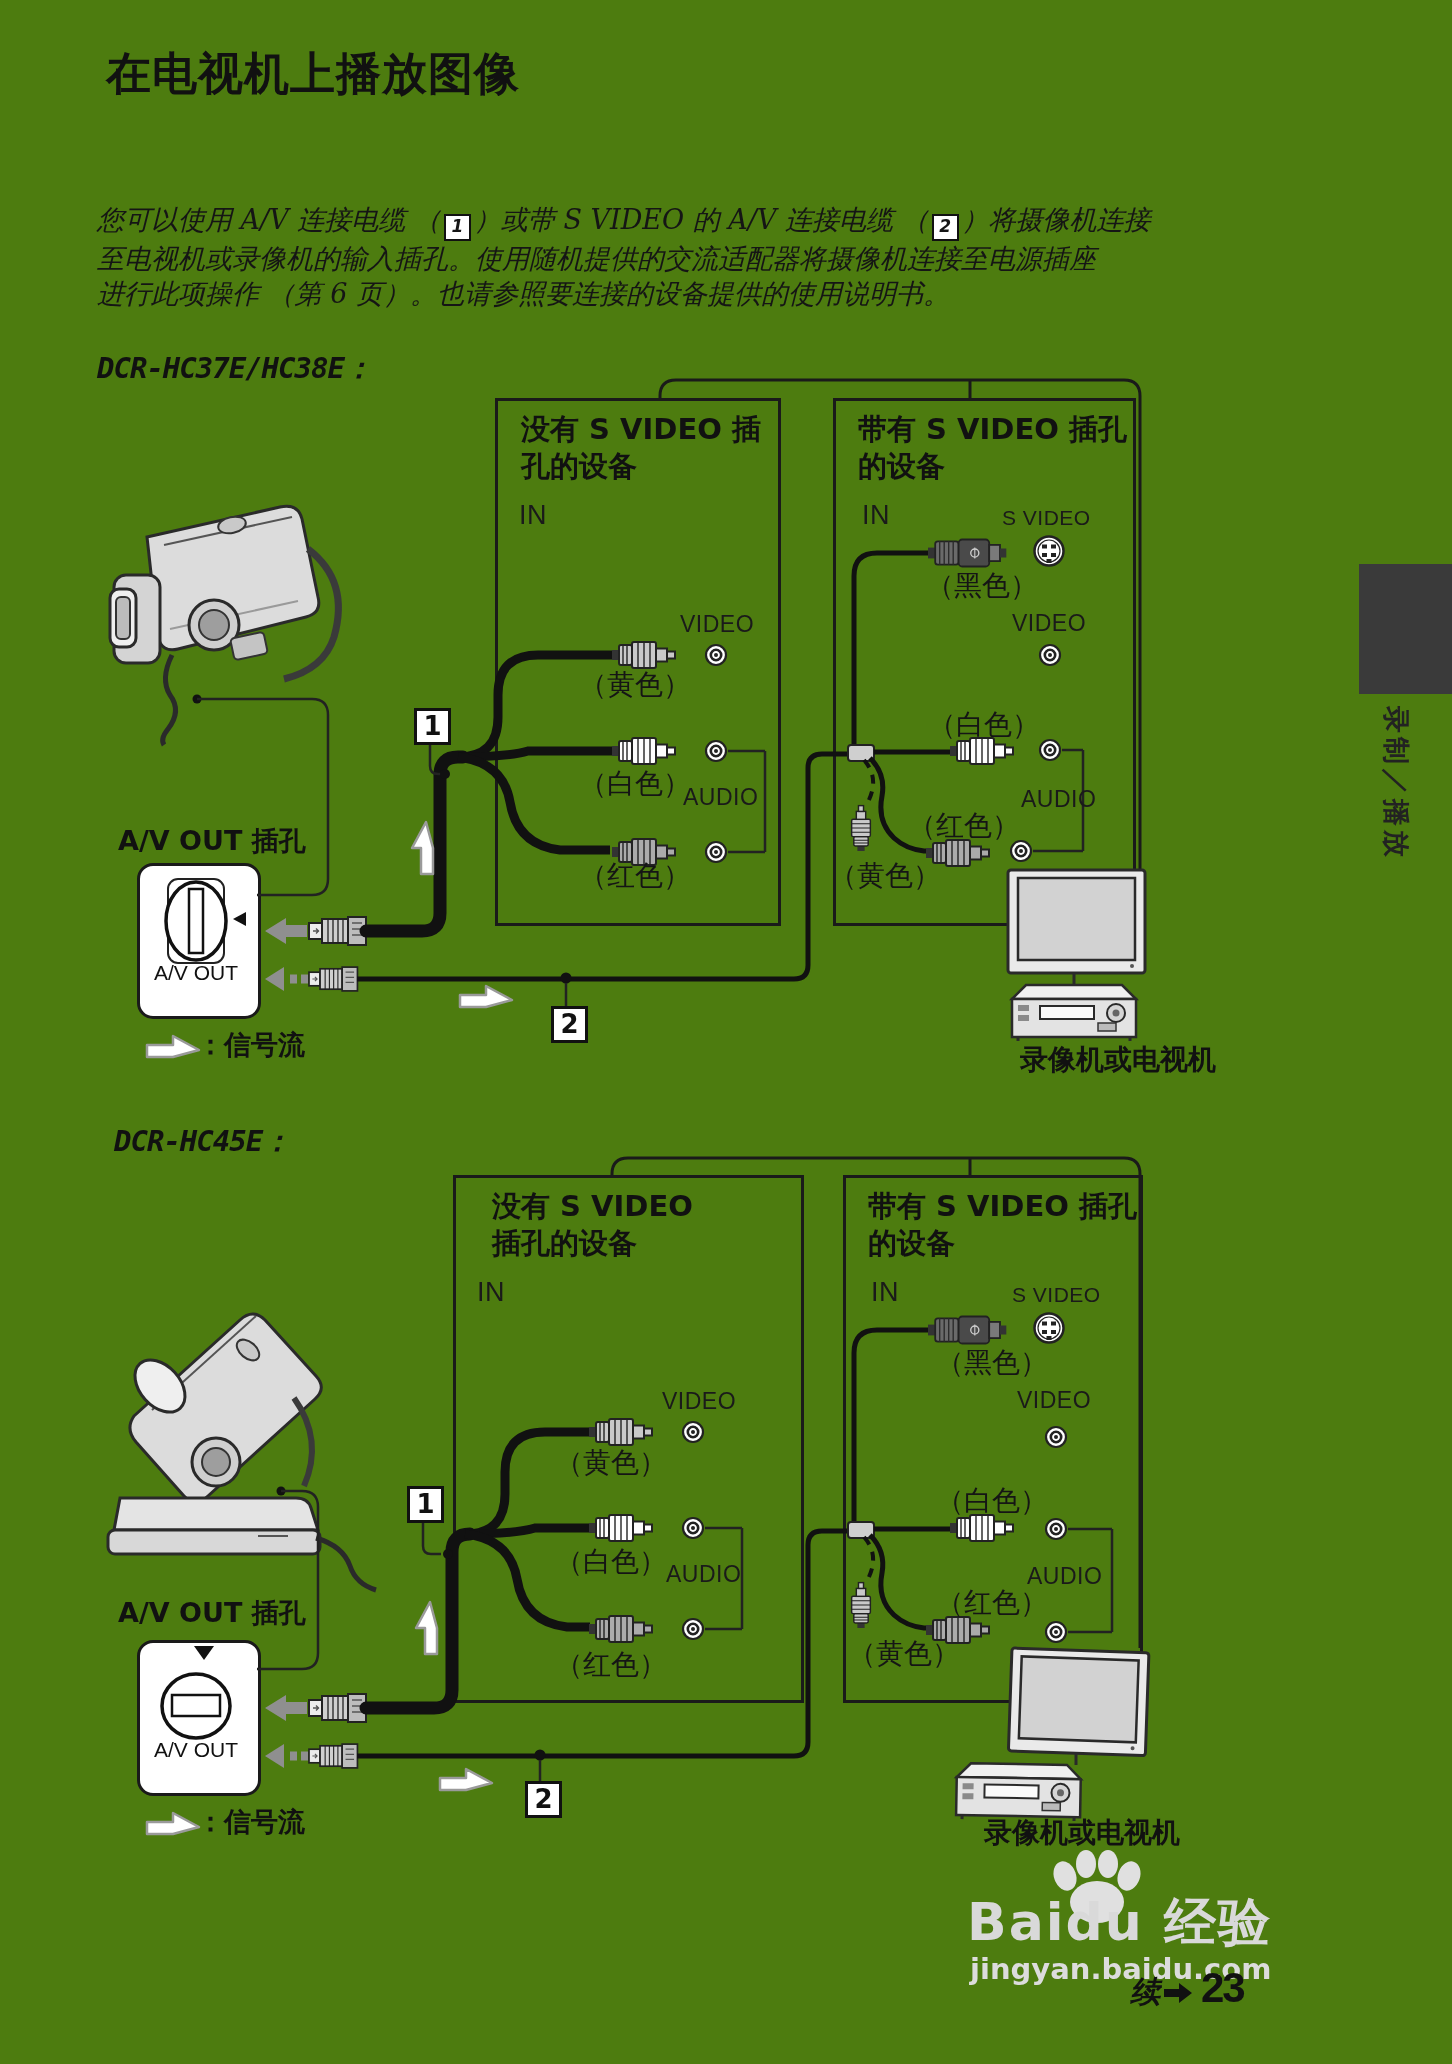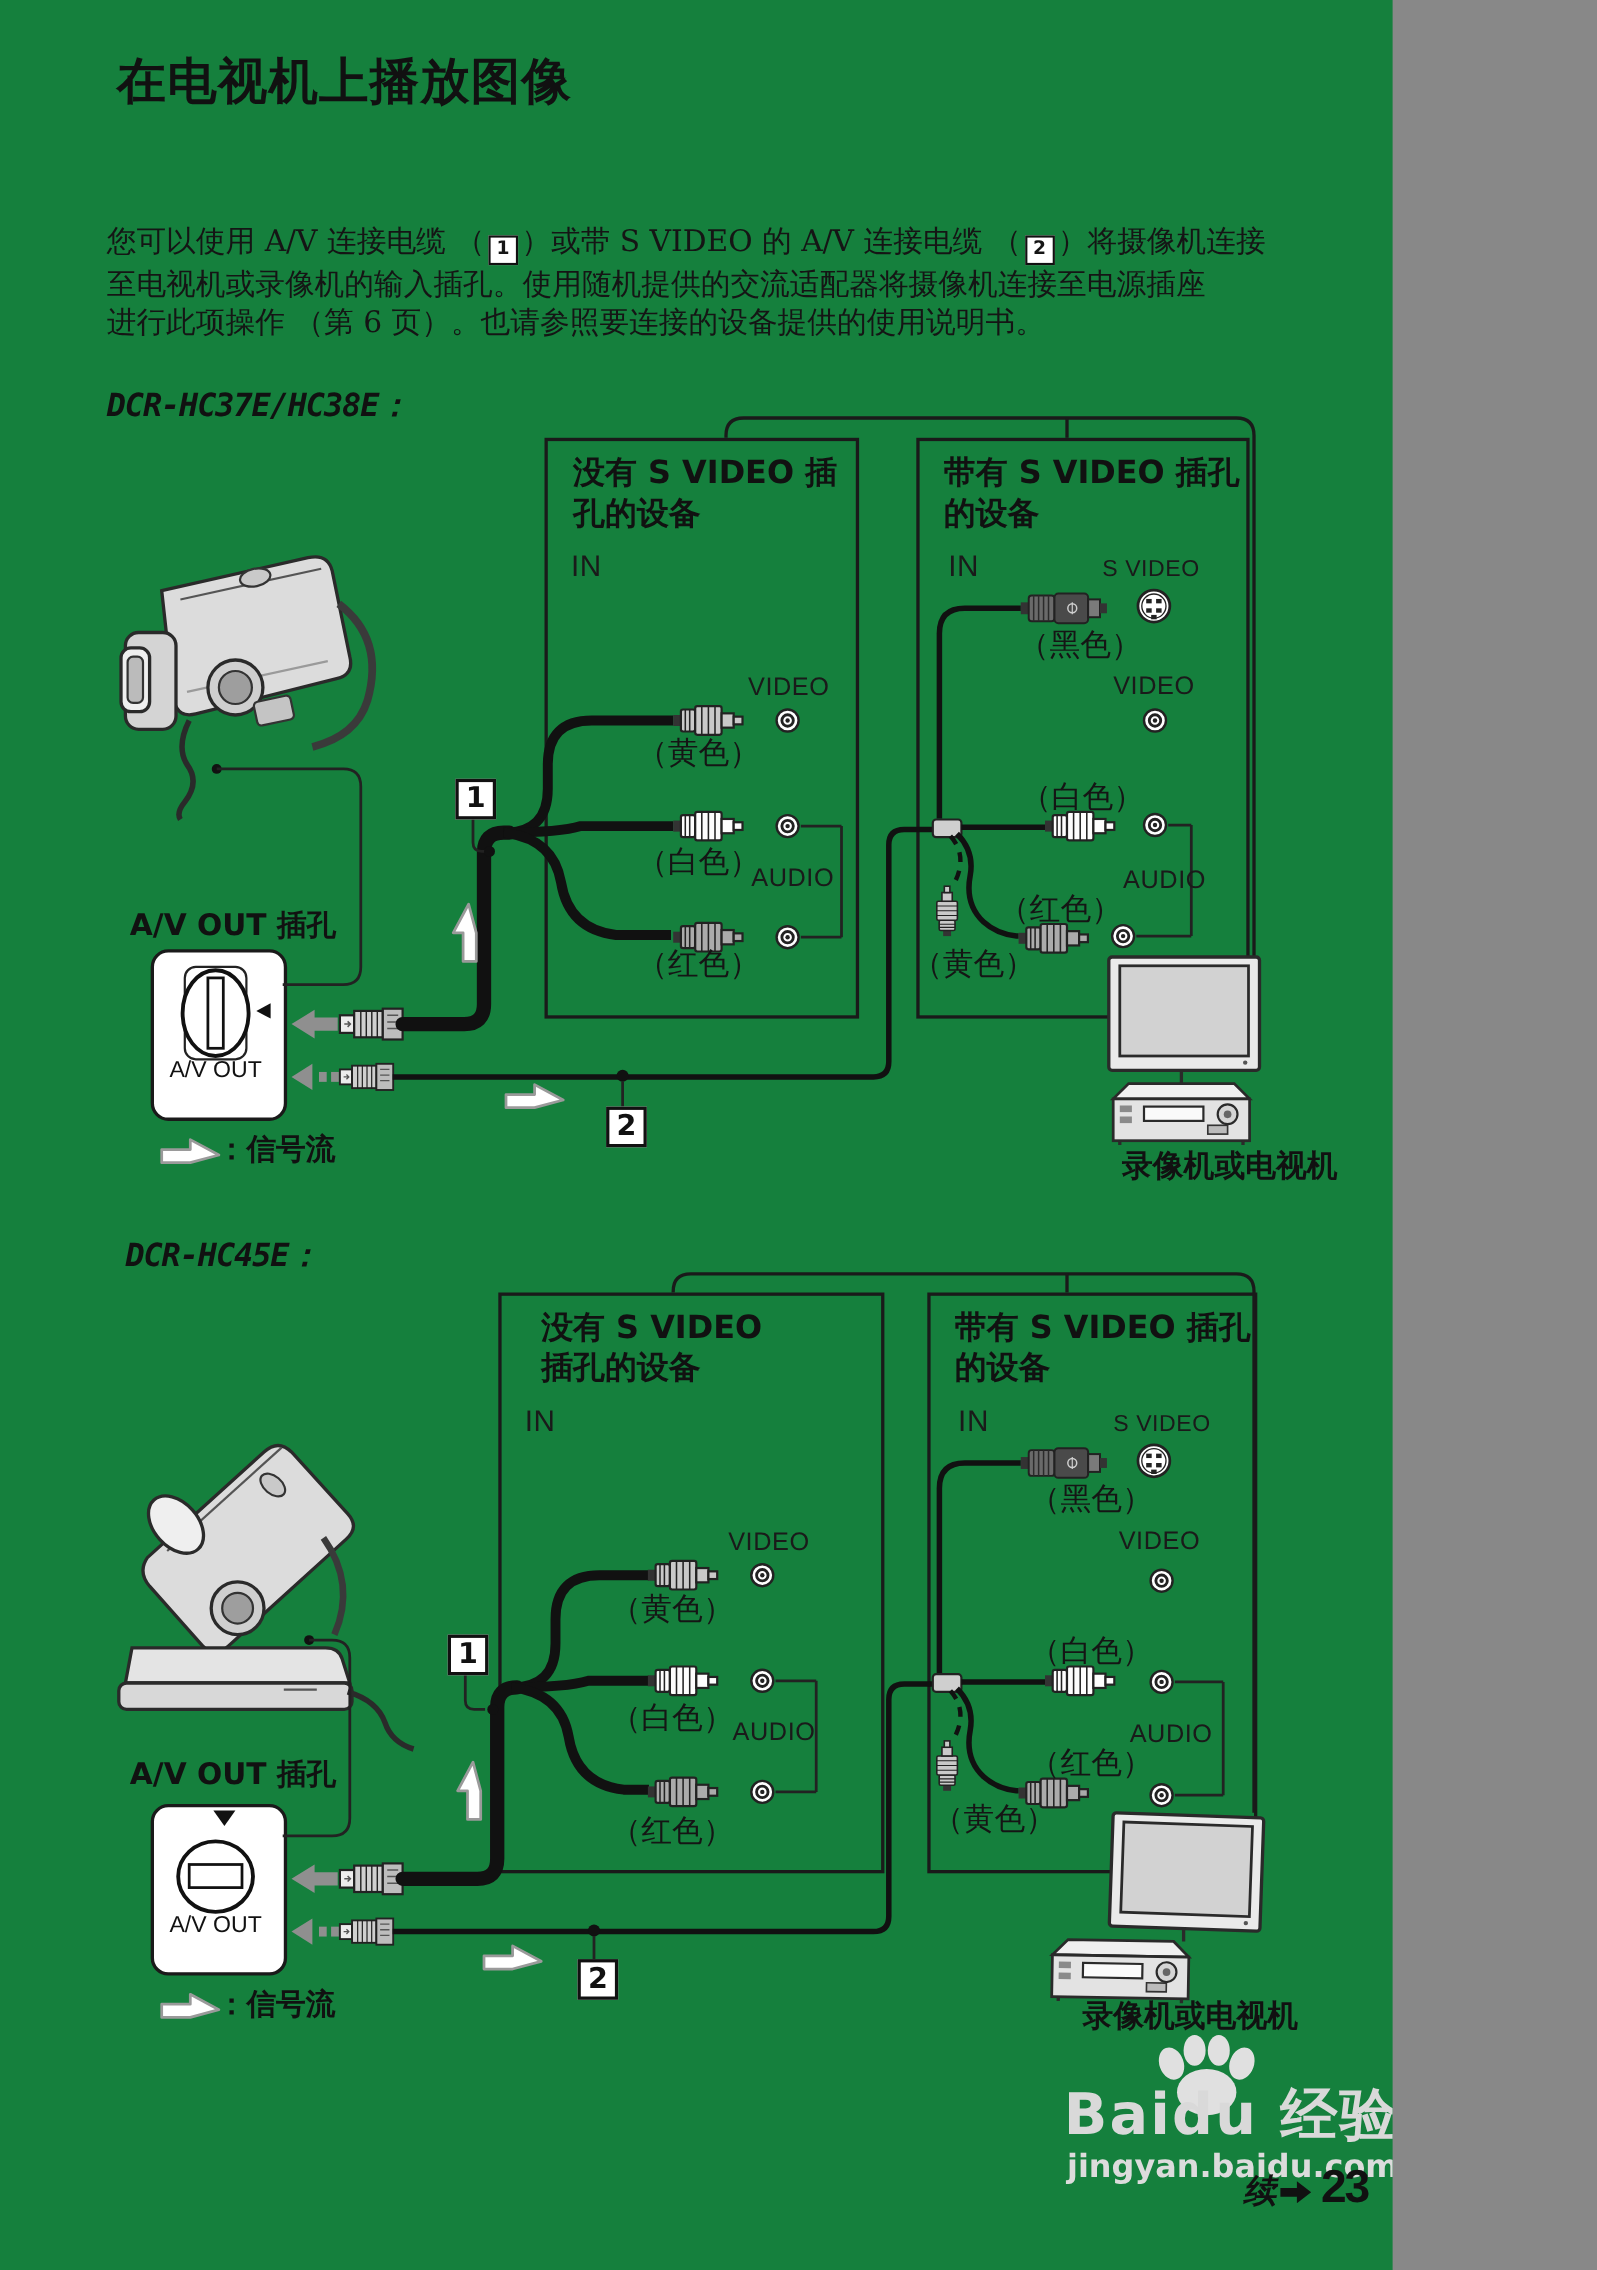--- a/index.html
+++ b/index.html
@@ -1,16 +1,16 @@
 <!DOCTYPE html>
 <html><head>
 <meta charset="utf-8">
 <style>
   html,body{margin:0;padding:0;background:#888;}
-  .page{position:relative;width:1266px;height:2064px;background:#15803d;overflow:hidden;
+  .page{position:relative;width:1452px;height:2064px;background:#4d7c0f;overflow:hidden;
         font-family:"DejaVu Sans",sans-serif;color:#111;}
   .abs{position:absolute;}
   svg.art{position:absolute;left:0;top:0;pointer-events:none;}
   .title{font-size:45px;font-weight:bold;letter-spacing:1px;white-space:nowrap;}
   .intro{width:1048px;font-family:"DejaVu Serif","Liberation Serif",serif;
          font-size:27px;line-height:35px;color:#151515;}
   .intro .line{white-space:nowrap;}
   .numbox-inline{display:inline-block;width:23px;height:23px;border:2px solid #111;
       font-family:"DejaVu Sans",sans-serif;font-size:17px;font-weight:bold;line-height:21px;
       text-align:center;vertical-align:-3px;margin:0 3px;background:#fff;}
@@ -272,21 +272,21 @@
       <ellipse cx="-32" cy="-4" rx="11" ry="15" transform="rotate(-20 -32 -4)"></ellipse>
       <ellipse cx="-11" cy="-16" rx="10" ry="14"></ellipse>
       <ellipse cx="11" cy="-16" rx="10" ry="14"></ellipse>
       <ellipse cx="32" cy="-4" rx="11" ry="15" transform="rotate(20 32 -4)"></ellipse>
     </g>
     <polygon points="1164,1989 1179,1989 1179,1983 1192,1993 1179,2003 1179,1997 1164,1997" fill="#111"></polygon>
   </svg>
 
   <div class="abs title" style="left:106px;top:44px;">在电视机上播放图像</div>
 
-  <div class="abs intro" style="left:97px;top:202px;">
+  <div class="abs intro" style="left:97px;top:202px;font-style:italic;">
     <div class="line"><span>您可以使用 A/V 连接电缆 （</span><span class="numbox-inline">1</span><span>）或带 S VIDEO 的 A/V 连接电缆 （</span><span class="numbox-inline">2</span><span>）将摄像机连接</span></div>
     <div class="line">至电视机或录像机的输入插孔。使用随机提供的交流适配器将摄像机连接至电源插座</div>
     <div class="line">进行此项操作 （第 6 页）。也请参照要连接的设备提供的使用说明书。</div>
   </div>
 
   <div class="abs model" style="left:97px;top:349px;">DCR-HC37E/HC38E：</div>
   <div class="abs btitle" style="left:521px;top:410px;">没有 S VIDEO 插</div>
   <div class="abs btitle" style="left:521px;top:447px;">孔的设备</div>
   <div class="abs btitle" style="left:858px;top:410px;">带有 S VIDEO 插孔</div>
   <div class="abs btitle" style="left:858px;top:447px;">的设备</div>

